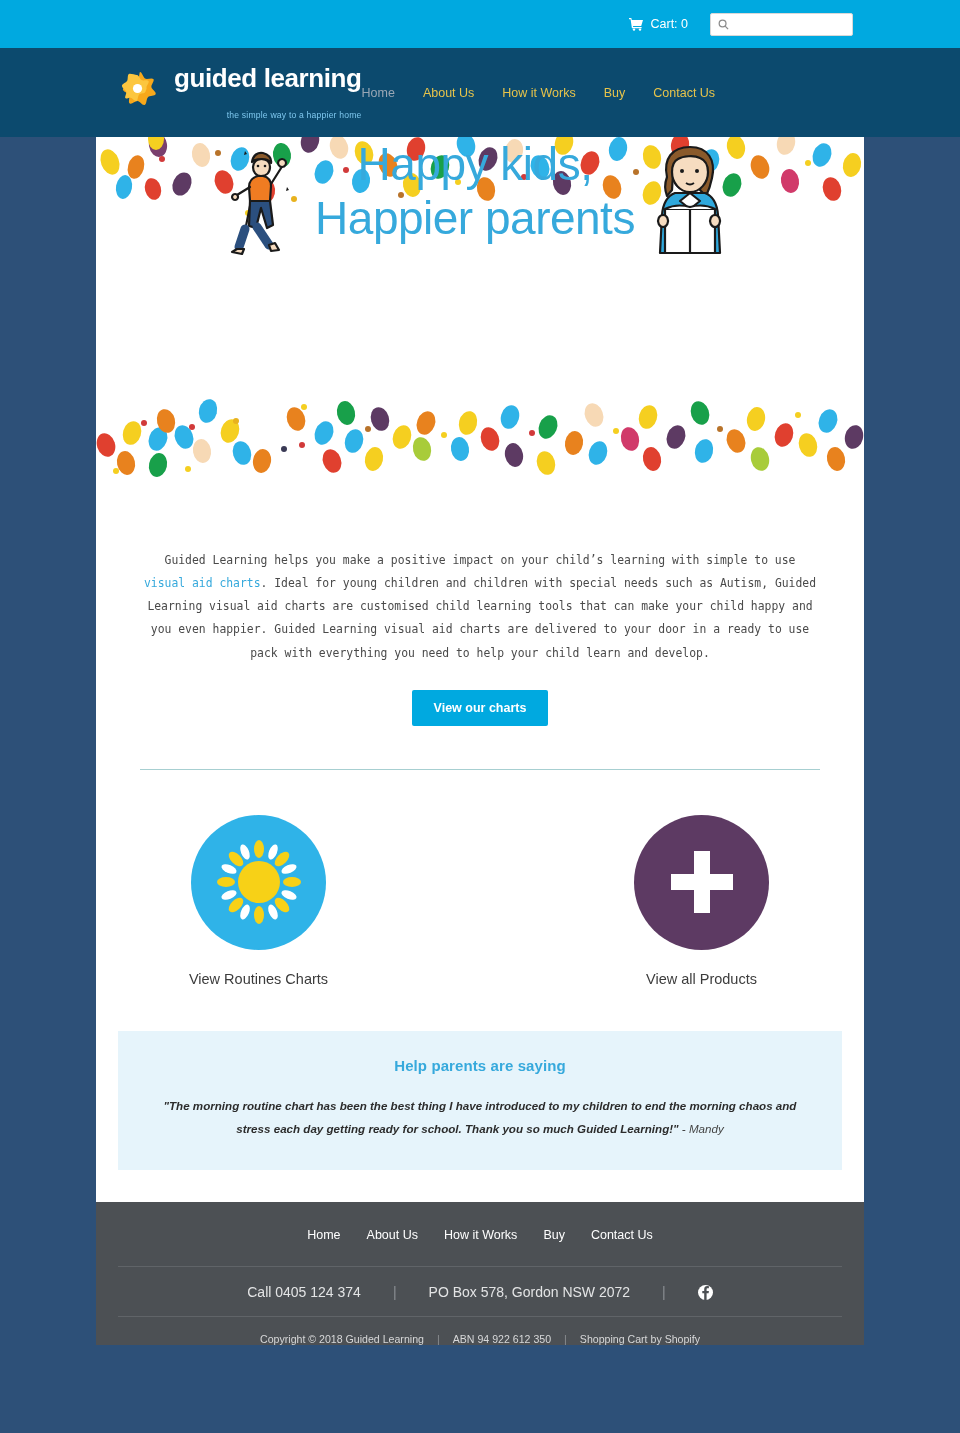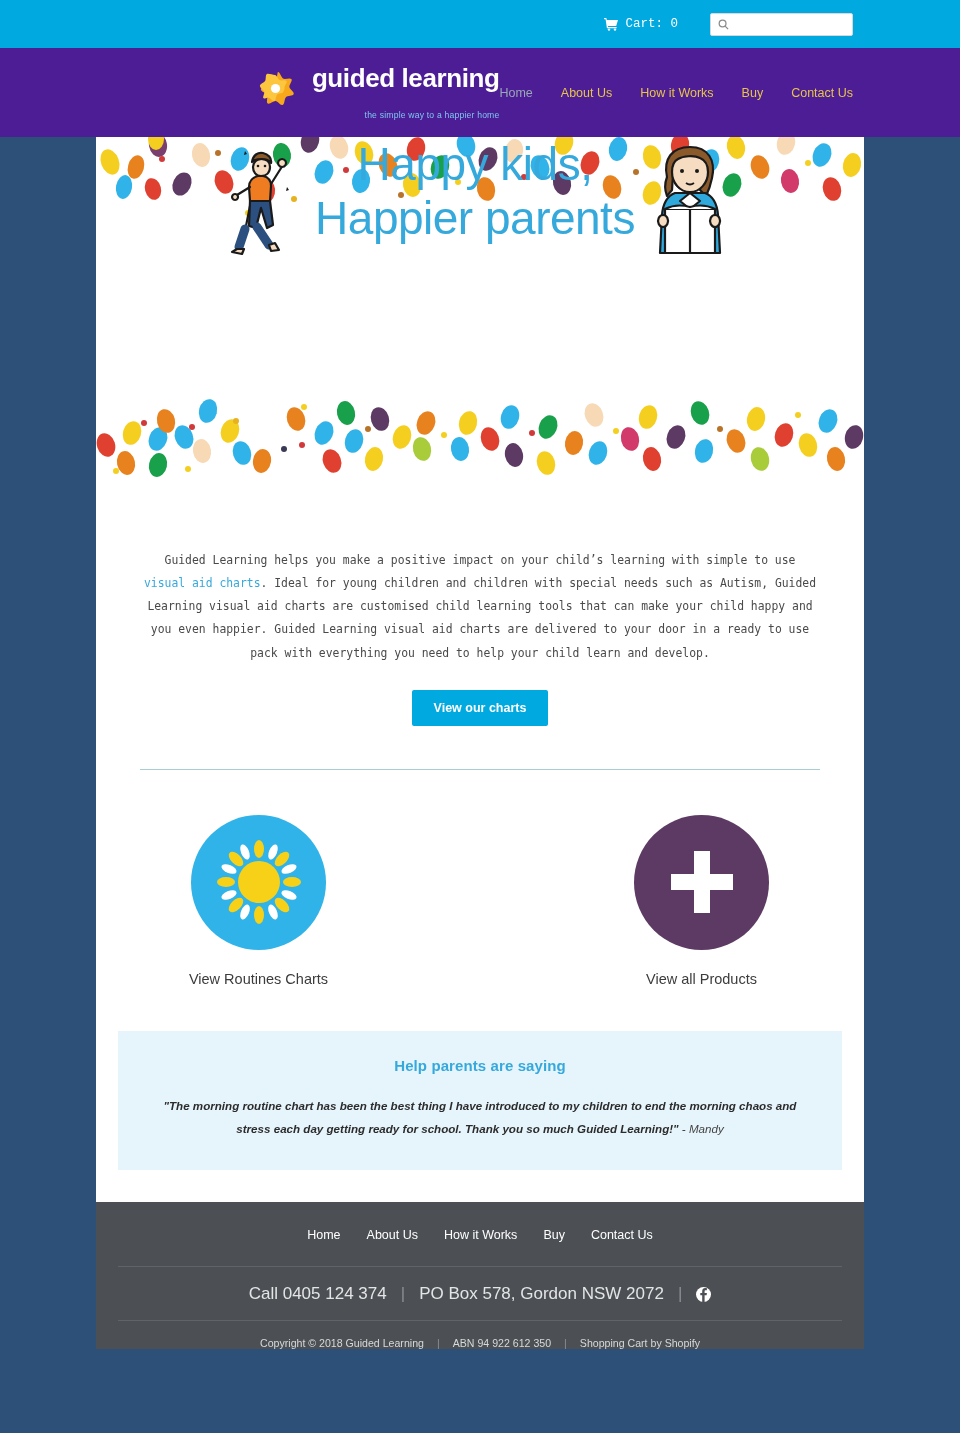--- a/index.html
+++ b/index.html
@@ -11,40 +11,40 @@
   }
 
   
   .topbar {
     height: 48px; background: #00a9e0;
     display: flex; align-items: center; justify-content: flex-end;
     padding-right: 107px;
   }
   .cart-link {
     display: flex; align-items: center; gap: 7px;
-    color: #ffffff; font-size: 12.5px; margin-right: 32px;
-    text-decoration: none; white-space: nowrap; font-family: Liberation Mono, monospace;
+    color: #ffffff; font-size: 12.5px; margin-right: 22px;
+    text-decoration: none; white-space: nowrap;
   }
   .cart-icon svg { display: block; }
   .searchbox {
     width: 143px; height: 23px; background: #ffffff;
     border: 1px solid #d8d8d8; border-radius: 2px;
     display: flex; align-items: center; padding-left: 7px;
   }
   .searchbox svg { display: block; opacity: .75; }
   .searchbox input {
     border: 0; outline: 0; font-size: 11px; width: 118px;
     margin-left: 5px; font-family: "Liberation Sans", sans-serif; color: #444;
   }
 
   
   .header {
-    height: 89px; background: #4c1d95;
+    height: 89px; background: #0c4a6e;
     display: flex; align-items: center;
-    padding: 0 107px 0 117px; justify-content: flex-end;
+    padding: 0 107px 0 117px; justify-content: flex-start;
   }
   .logo { display: flex; align-items: center; gap: 10px; text-decoration: none; }
   .logo-mark { width: 47px; height: 47px; position: relative; flex: 0 0 47px; }
   .logo-text { display: flex; flex-direction: column; line-height: 1; }
   .logo-name {
     color: #ffffff; font-size: 26px; font-weight: bold; letter-spacing: -.4px;
   }
   .logo-tag {
     color: #7fc8ef; font-size: 8.6px; margin-top: 20px; letter-spacing: .2px;
     align-self: flex-end;
@@ -129,21 +129,21 @@
   
   .footer { width: 768px; margin: 0 auto; background: #4c5054; }
   .footer-nav {
     display: flex; justify-content: center; gap: 26px;
     padding: 26px 0 24px;
   }
   .footer-nav a { color: #ffffff; font-size: 12.5px; text-decoration: none; }
   .footer-rule { height: 1px; background: #606468; margin: 0 22px; }
   .footer-contact {
     display: flex; align-items: center; justify-content: center;
-    gap: 14px; padding: 17px 0 16px; color: #e3e4e5; font-size: 17px;
+    gap: 32px; padding: 17px 0 16px; color: #e3e4e5; font-size: 14px;
   }
   .footer-contact .sep { color: #8b8f93; }
   .fb-icon svg { display: block; }
   .footer-legal {
     display: flex; align-items: center; justify-content: center;
     gap: 13px; padding: 16px 0 0; color: #d7d8d9; font-size: 10.6px;
   }
   .footer-legal .sep { color: #8b8f93; }
 </style>
 </head>

